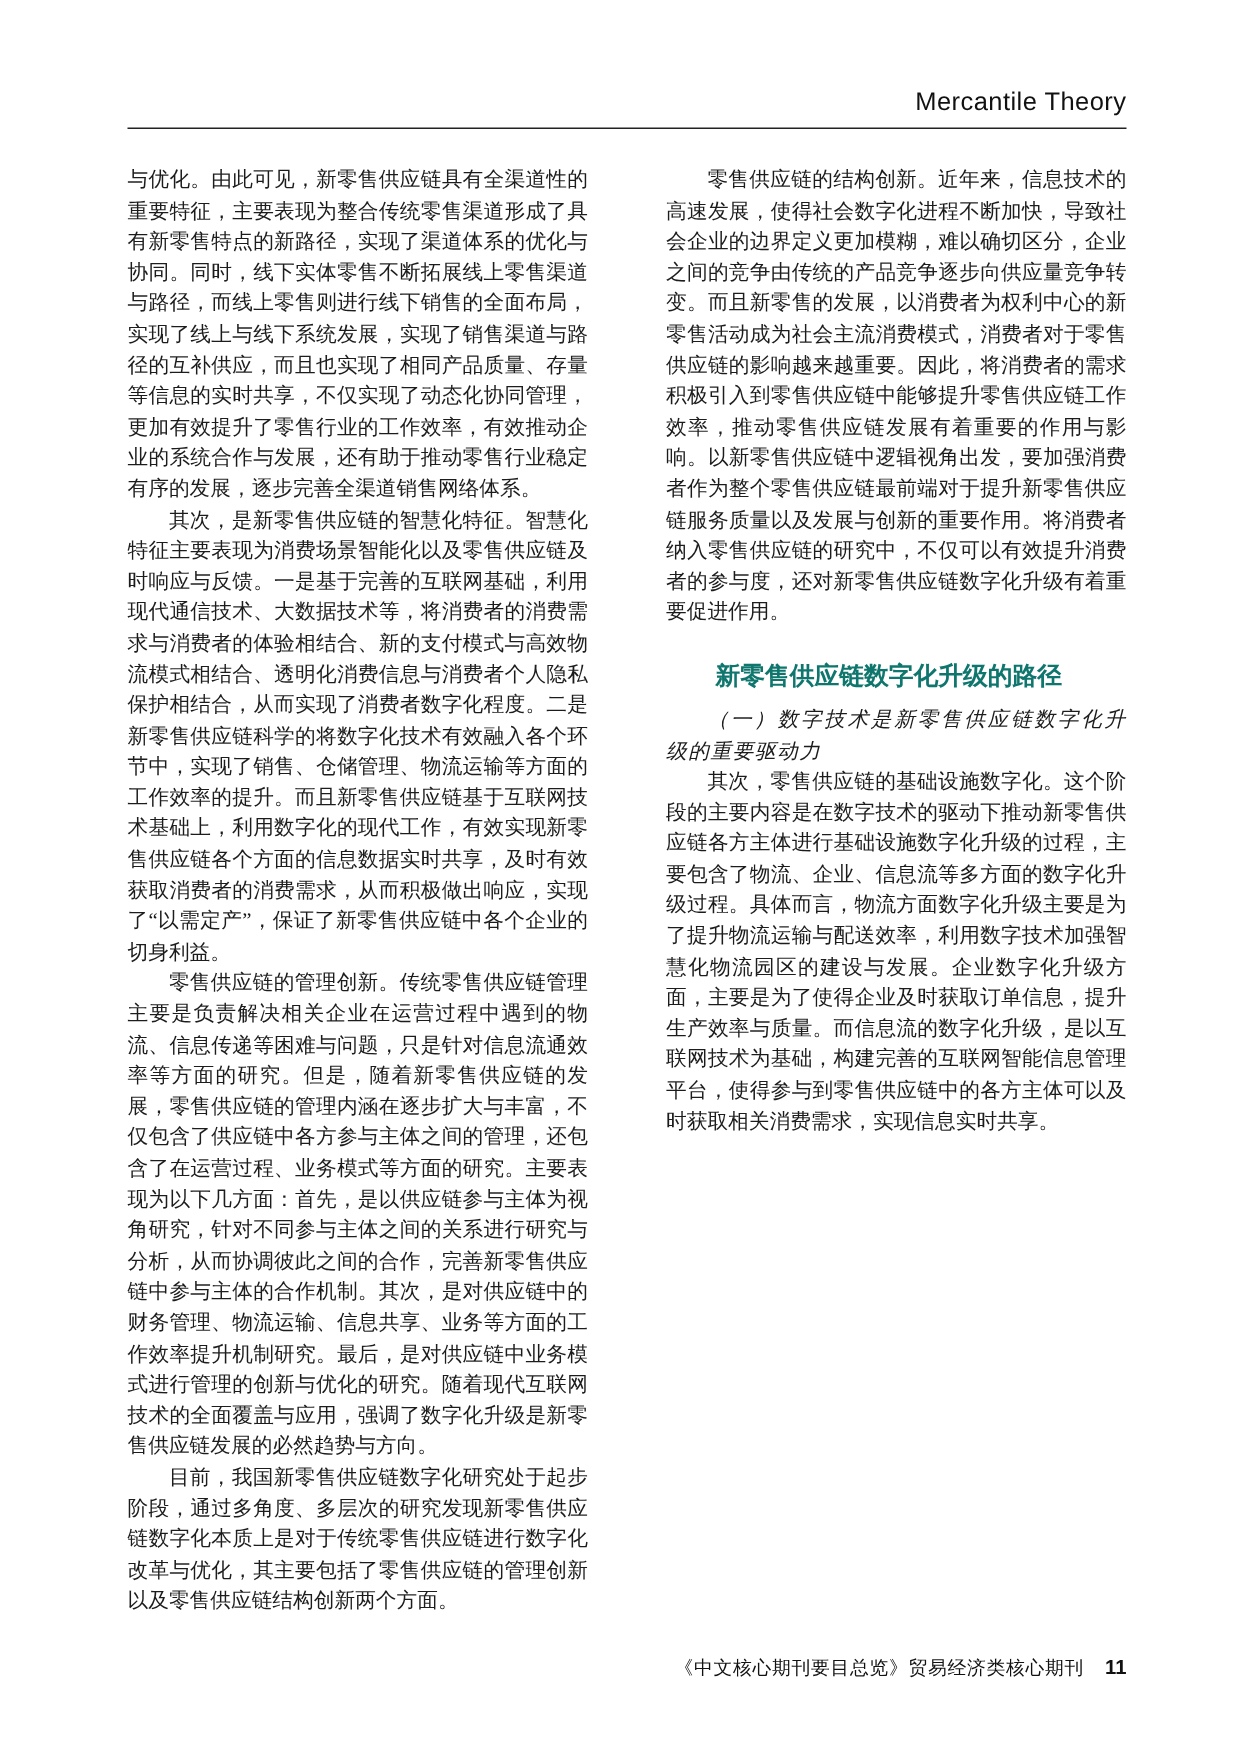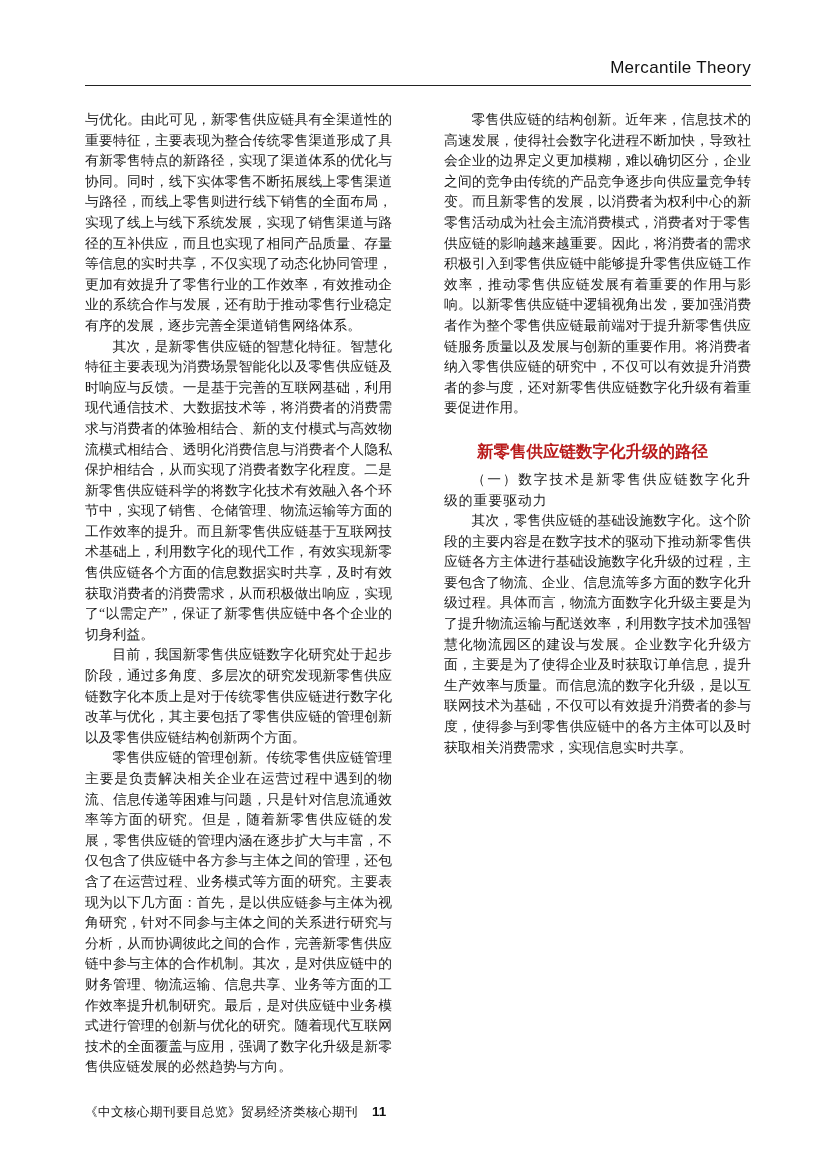--- a/index.html
+++ b/index.html
@@ -44,32 +44,33 @@
   .para { text-indent: 2em; }
   .para.no-indent { text-indent: 0; }
   .section-heading {
     font-family: "Liberation Sans", sans-serif;
     font-weight: 700;
     font-size: 16.5px;
     line-height: 22px;
     text-indent: 2em;
     margin-top: 21px;
     margin-bottom: 8px;
-    color: #b91c1c;
+    color: #0f766e;
   }
   .sub-heading {
+    font-style: italic;
     text-indent: 2em;
     letter-spacing: 1px;
   }
   .footer {
     position: absolute;
     top: 1104px;
     left: 85px;
     width: 666px;
-    text-align: left;
+    text-align: right;
     font-size: 12.5px;
     color: #111;
   }
   .footer .journal-note { letter-spacing: 0.5px; }
   .footer .page-number {
     font-family: "Liberation Sans", sans-serif;
     font-weight: 700;
     font-size: 13.5px;
     margin-left: 14px;
   }
@@ -79,29 +80,29 @@
 
 <div class="page">
 
   <div class="running-head">Mercantile Theory</div>
 
   <div class="columns">
 
     <div class="col">
       <p class="para no-indent">与优化。由此可见，新零售供应链具有全渠道性的重要特征，主要表现为整合传统零售渠道形成了具有新零售特点的新路径，实现了渠道体系的优化与协同。同时，线下实体零售不断拓展线上零售渠道与路径，而线上零售则进行线下销售的全面布局，实现了线上与线下系统发展，实现了销售渠道与路径的互补供应，而且也实现了相同产品质量、存量等信息的实时共享，不仅实现了动态化协同管理，更加有效提升了零售行业的工作效率，有效推动企业的系统合作与发展，还有助于推动零售行业稳定有序的发展，逐步完善全渠道销售网络体系。</p>
       <p class="para">其次，是新零售供应链的智慧化特征。智慧化特征主要表现为消费场景智能化以及零售供应链及时响应与反馈。一是基于完善的互联网基础，利用现代通信技术、大数据技术等，将消费者的消费需求与消费者的体验相结合、新的支付模式与高效物流模式相结合、透明化消费信息与消费者个人隐私保护相结合，从而实现了消费者数字化程度。二是新零售供应链科学的将数字化技术有效融入各个环节中，实现了销售、仓储管理、物流运输等方面的工作效率的提升。而且新零售供应链基于互联网技术基础上，利用数字化的现代工作，有效实现新零售供应链各个方面的信息数据实时共享，及时有效获取消费者的消费需求，从而积极做出响应，实现了“以需定产”，保证了新零售供应链中各个企业的切身利益。</p>
+      <p class="para">零售供应链的管理创新。传统零售供应链管理主要是负责解决相关企业在运营过程中遇到的物流、信息传递等困难与问题，只是针对信息流通效率等方面的研究。但是，随着新零售供应链的发展，零售供应链的管理内涵在逐步扩大与丰富，不仅包含了供应链中各方参与主体之间的管理，还包含了在运营过程、业务模式等方面的研究。主要表现为以下几方面：首先，是以供应链参与主体为视角研究，针对不同参与主体之间的关系进行研究与分析，从而协调彼此之间的合作，完善新零售供应链中参与主体的合作机制。其次，是对供应链中的财务管理、物流运输、信息共享、业务等方面的工作效率提升机制研究。最后，是对供应链中业务模式进行管理的创新与优化的研究。随着现代互联网技术的全面覆盖与应用，强调了数字化升级是新零售供应链发展的必然趋势与方向。</p>
       <p class="para">目前，我国新零售供应链数字化研究处于起步阶段，通过多角度、多层次的研究发现新零售供应链数字化本质上是对于传统零售供应链进行数字化改革与优化，其主要包括了零售供应链的管理创新以及零售供应链结构创新两个方面。</p>
-      <p class="para">零售供应链的管理创新。传统零售供应链管理主要是负责解决相关企业在运营过程中遇到的物流、信息传递等困难与问题，只是针对信息流通效率等方面的研究。但是，随着新零售供应链的发展，零售供应链的管理内涵在逐步扩大与丰富，不仅包含了供应链中各方参与主体之间的管理，还包含了在运营过程、业务模式等方面的研究。主要表现为以下几方面：首先，是以供应链参与主体为视角研究，针对不同参与主体之间的关系进行研究与分析，从而协调彼此之间的合作，完善新零售供应链中参与主体的合作机制。其次，是对供应链中的财务管理、物流运输、信息共享、业务等方面的工作效率提升机制研究。最后，是对供应链中业务模式进行管理的创新与优化的研究。随着现代互联网技术的全面覆盖与应用，强调了数字化升级是新零售供应链发展的必然趋势与方向。</p>
     </div>
 
     <div class="col">
       <p class="para">零售供应链的结构创新。近年来，信息技术的高速发展，使得社会数字化进程不断加快，导致社会企业的边界定义更加模糊，难以确切区分，企业之间的竞争由传统的产品竞争逐步向供应量竞争转变。而且新零售的发展，以消费者为权利中心的新零售活动成为社会主流消费模式，消费者对于零售供应链的影响越来越重要。因此，将消费者的需求积极引入到零售供应链中能够提升零售供应链工作效率，推动零售供应链发展有着重要的作用与影响。以新零售供应链中逻辑视角出发，要加强消费者作为整个零售供应链最前端对于提升新零售供应链服务质量以及发展与创新的重要作用。将消费者纳入零售供应链的研究中，不仅可以有效提升消费者的参与度，还对新零售供应链数字化升级有着重要促进作用。</p>
       <h2 class="section-heading">新零售供应链数字化升级的路径</h2>
       <p class="para sub-heading">（一）数字技术是新零售供应链数字化升级的重要驱动力</p>
-      <p class="para">其次，零售供应链的基础设施数字化。这个阶段的主要内容是在数字技术的驱动下推动新零售供应链各方主体进行基础设施数字化升级的过程，主要包含了物流、企业、信息流等多方面的数字化升级过程。具体而言，物流方面数字化升级主要是为了提升物流运输与配送效率，利用数字技术加强智慧化物流园区的建设与发展。企业数字化升级方面，主要是为了使得企业及时获取订单信息，提升生产效率与质量。而信息流的数字化升级，是以互联网技术为基础，不仅可以有效提升消费者的参与度，使得参与到零售供应链中的各方主体可以及时获取相关消费需求，实现信息实时共享。</p>
+      <p class="para">其次，零售供应链的基础设施数字化。这个阶段的主要内容是在数字技术的驱动下推动新零售供应链各方主体进行基础设施数字化升级的过程，主要包含了物流、企业、信息流等多方面的数字化升级过程。具体而言，物流方面数字化升级主要是为了提升物流运输与配送效率，利用数字技术加强智慧化物流园区的建设与发展。企业数字化升级方面，主要是为了使得企业及时获取订单信息，提升生产效率与质量。而信息流的数字化升级，是以互联网技术为基础，构建完善的互联网智能信息管理平台，使得参与到零售供应链中的各方主体可以及时获取相关消费需求，实现信息实时共享。</p>
     </div>
 
   </div>
 
   <div class="footer">
     <span class="journal-note">《中文核心期刊要目总览》贸易经济类核心期刊</span><span class="page-number">11</span>
   </div>
 
 </div>
 

